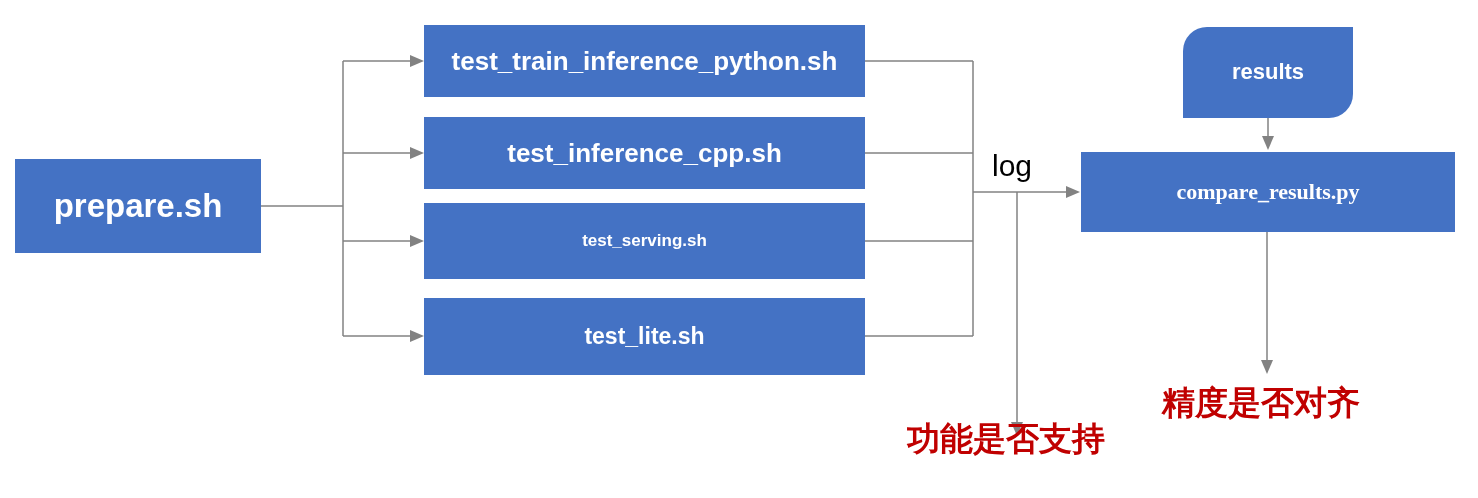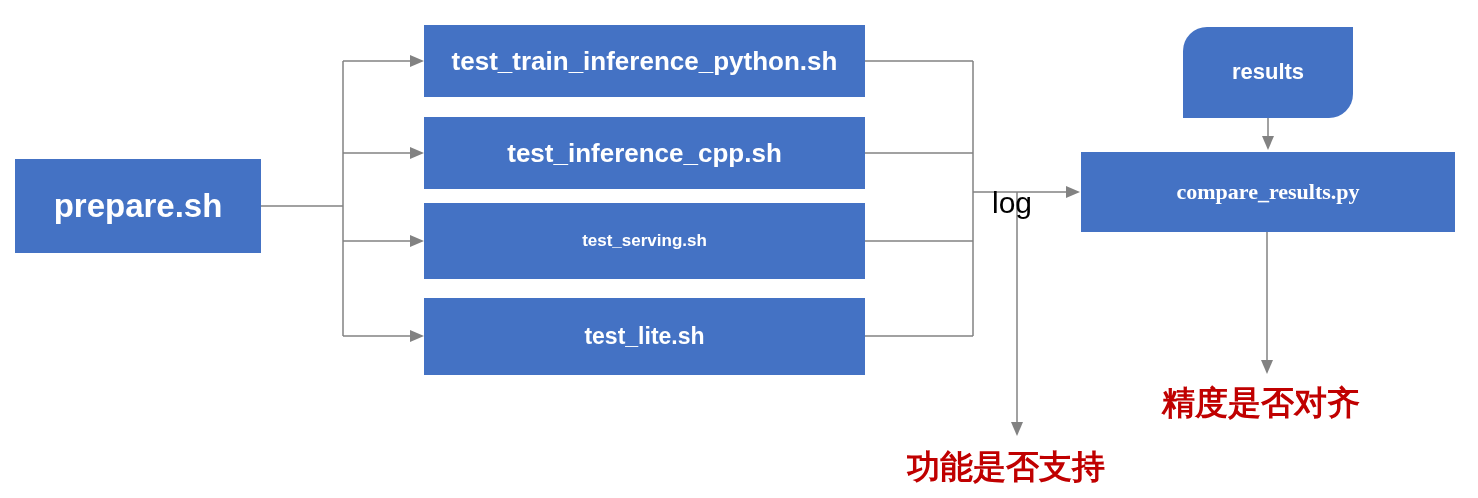--- a/index.html
+++ b/index.html
@@ -43,34 +43,34 @@
 
   .edge-label {
     position: absolute;
     display: flex;
     align-items: center;
     justify-content: center;
     color: var(--edge-label-text, #000000);
     font-size: 30px;
     font-weight: normal;
   }
-  .edge-label-log { left: 971px; top: 149px; width: 82px; height: 33px; margin-top: 37px; }
+  .edge-label-log { left: 971px; top: 149px; width: 82px; height: 33px; }
 
   .annotation {
     position: absolute;
     display: flex;
     align-items: center;
     justify-content: center;
     color: var(--annotation-text, #C00000);
     font-size: 33px;
     font-weight: bold;
     white-space: nowrap;
   }
   .annotation-accuracy      { left: 1130px; top: 384px; width: 262px; height: 38px; }
-  .annotation-functionality { left: 875px;  top: 448px; width: 262px; height: 38px; }
+  .annotation-functionality { left: 875px;  top: 420px; width: 262px; height: 38px; }
 
   .connector { fill: none; stroke: var(--connector, #828282); stroke-width: 1.5; }
   .arrowhead { fill: var(--connector, #828282); stroke: none; }
 </style>
 </head>
 <body>
 
 <div class="canvas">
 
   <svg class="svg-layer" viewBox="0 0 1478 498" xmlns="http://www.w3.org/2000/svg">

